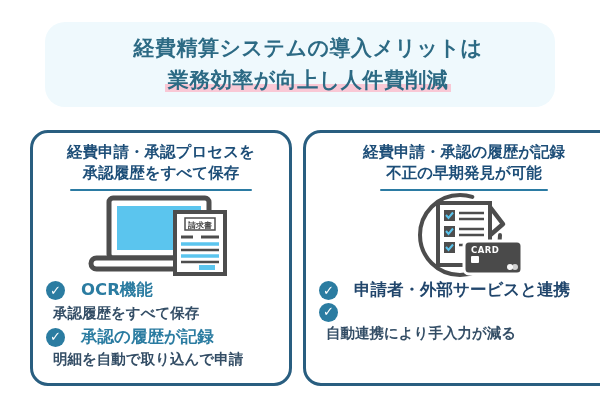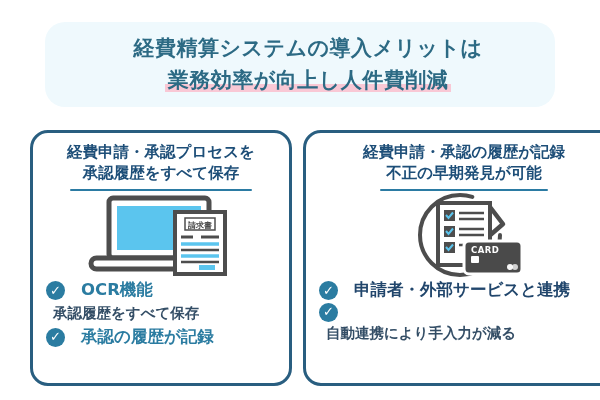--- a/index.html
+++ b/index.html
@@ -71,20 +71,21 @@
     <div class="items">
       <div class="item-row">
         <span class="check-icon"></span>
         <span>OCR機能</span>
       </div>
       <div class="item-desc">承認履歴をすべて保存</div>
       <div class="item-row">
         <span class="check-icon"></span>
         <span>承認の履歴が記録</span>
       </div>
+      <div class="item-desc">明細を自動で取り込んで申請</div>
     </div>
   </div>
 
   <div class="card card-right">
     <div class="card-header">
       <div>経費申請・承認の履歴が記録</div>
       <div>不正の早期発見が可能</div>
     </div>
     <div class="header-underline ul-right"></div>
     <div class="illustration">

